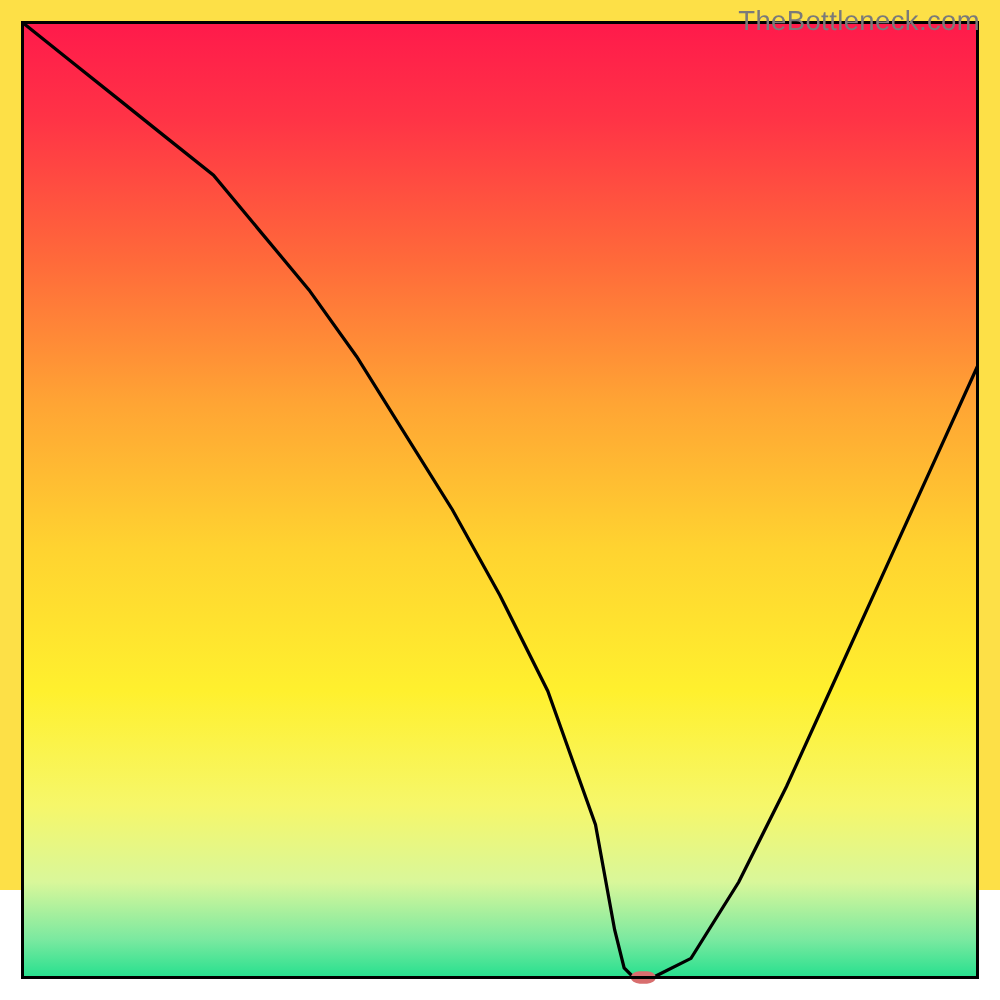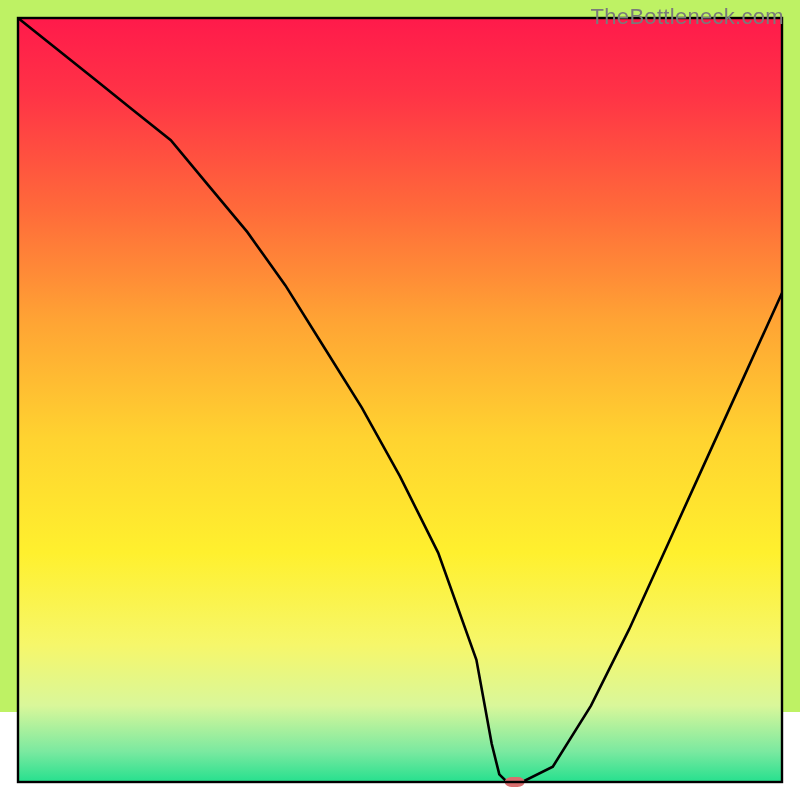--- a/index.html
+++ b/index.html
@@ -1,16 +1,16 @@
 <!DOCTYPE html>
 <html><head>
 <meta charset="utf-8">
 <style>
 html,body{margin:0;padding:0;width:800px;height:800px;overflow:hidden;font-family:Arial,Helvetica,sans-serif}
-.wrap{position:relative;width:800px;height:712px;background:#bef264}
+.wrap{position:relative;width:800px;height:712px;background:#fde047}
 .watermark{position:absolute;top:4px;right:16px;color:#7a7a7a;font-size:22px;letter-spacing:.3px}
 svg{display:block}
 .plot-bg{fill:url(#grad)}
 .curve{fill:none;stroke:#000;stroke-width:2.6px}
 .frame{fill:none;stroke:#000;stroke-width:2.4px}
 .marker{fill:#d86e6e}
 </style>
 </head>
 <body>
 <div class="wrap">

